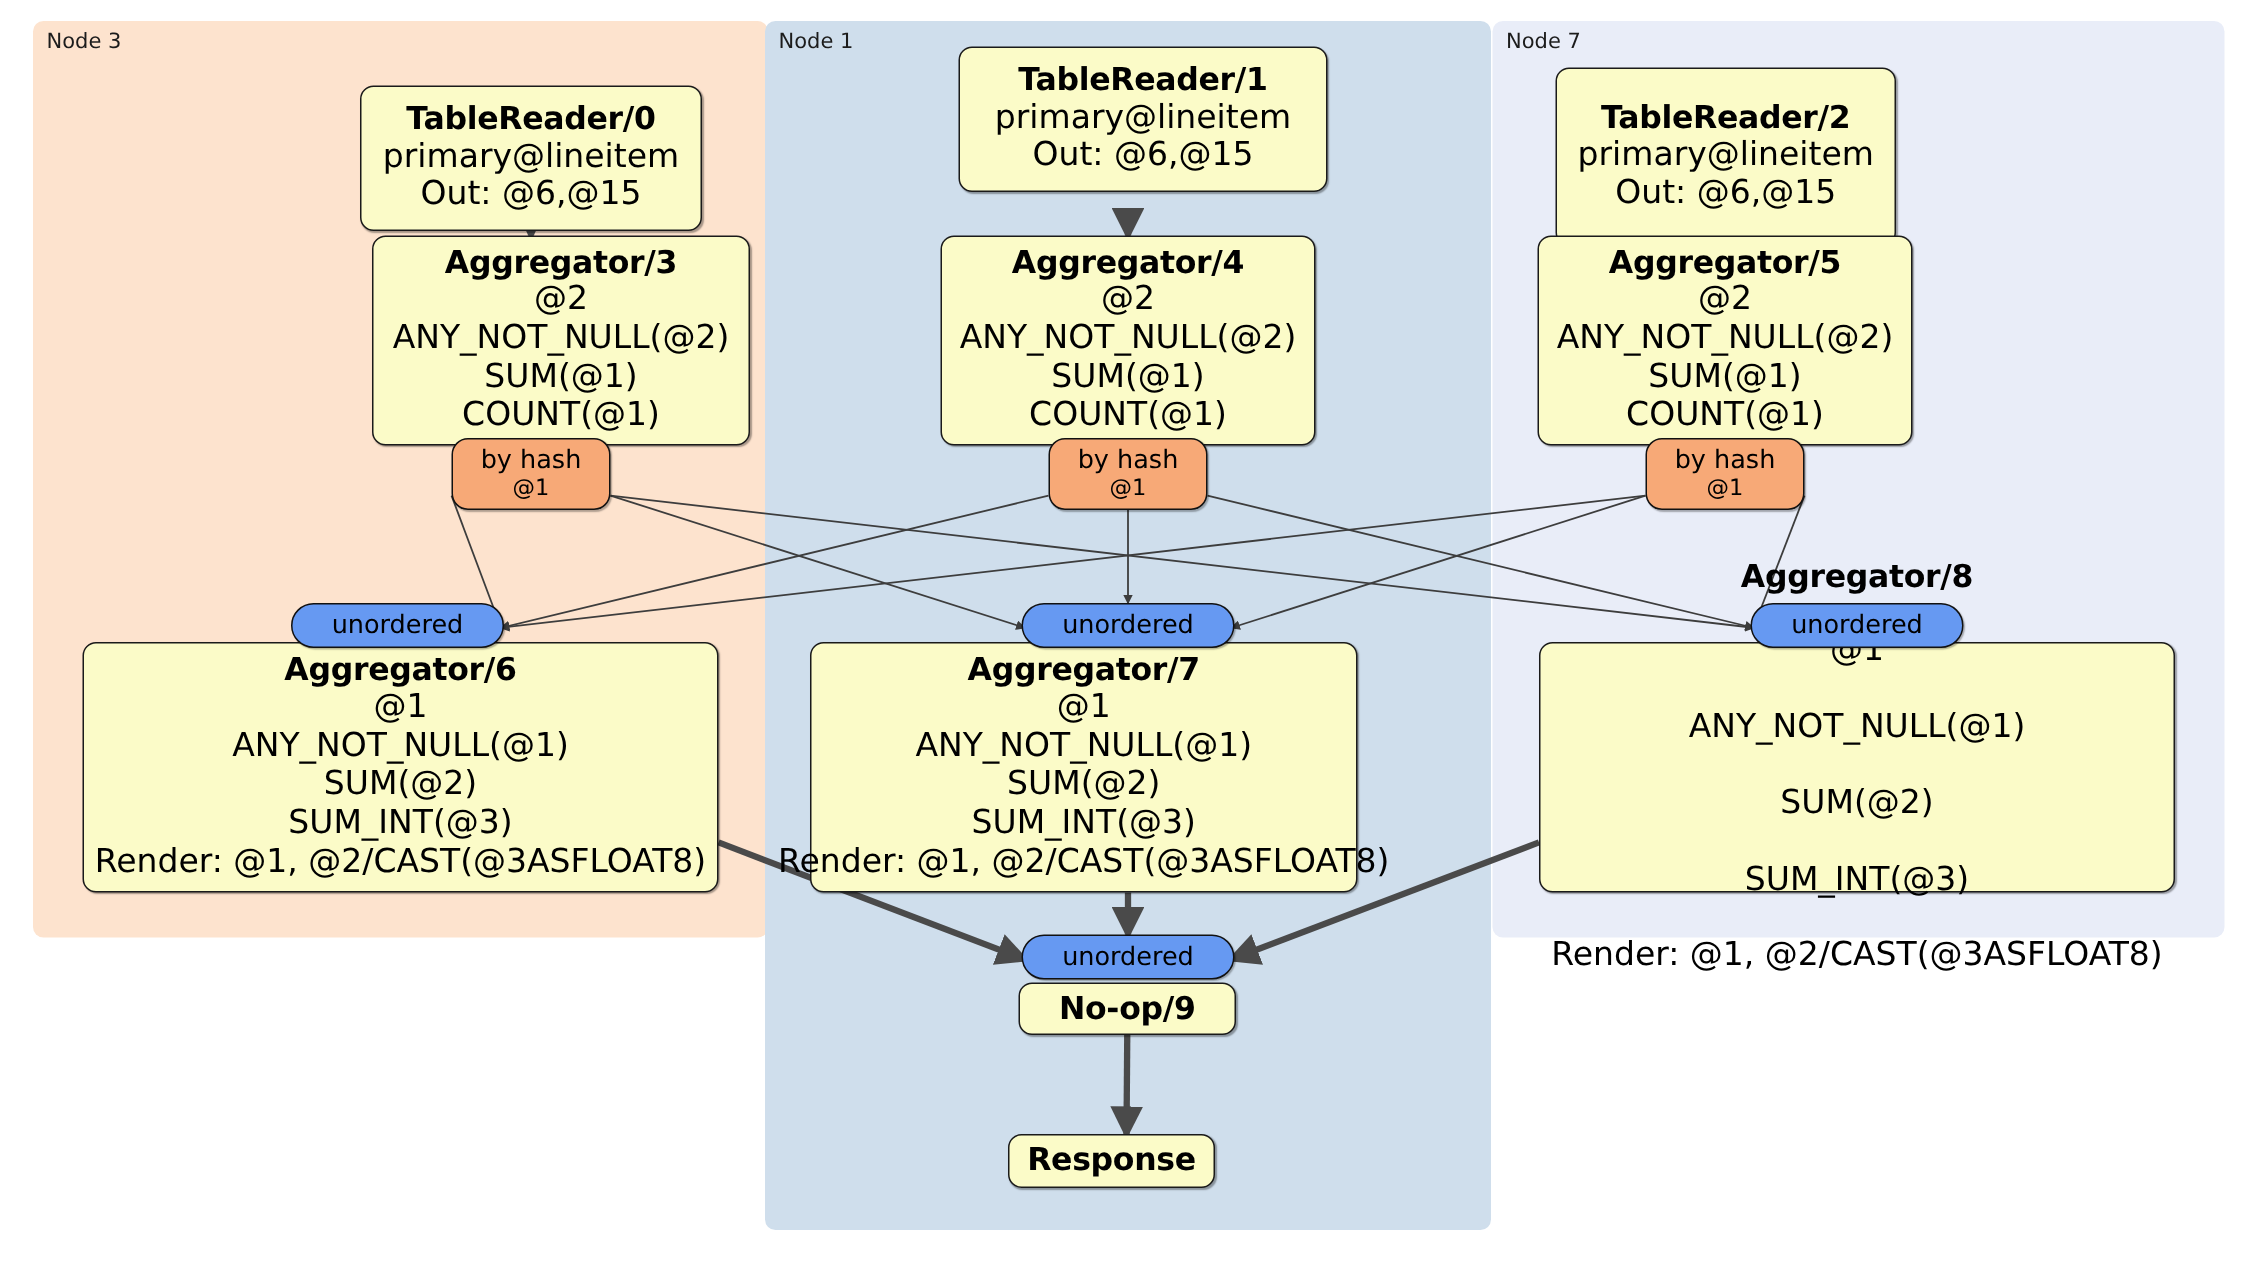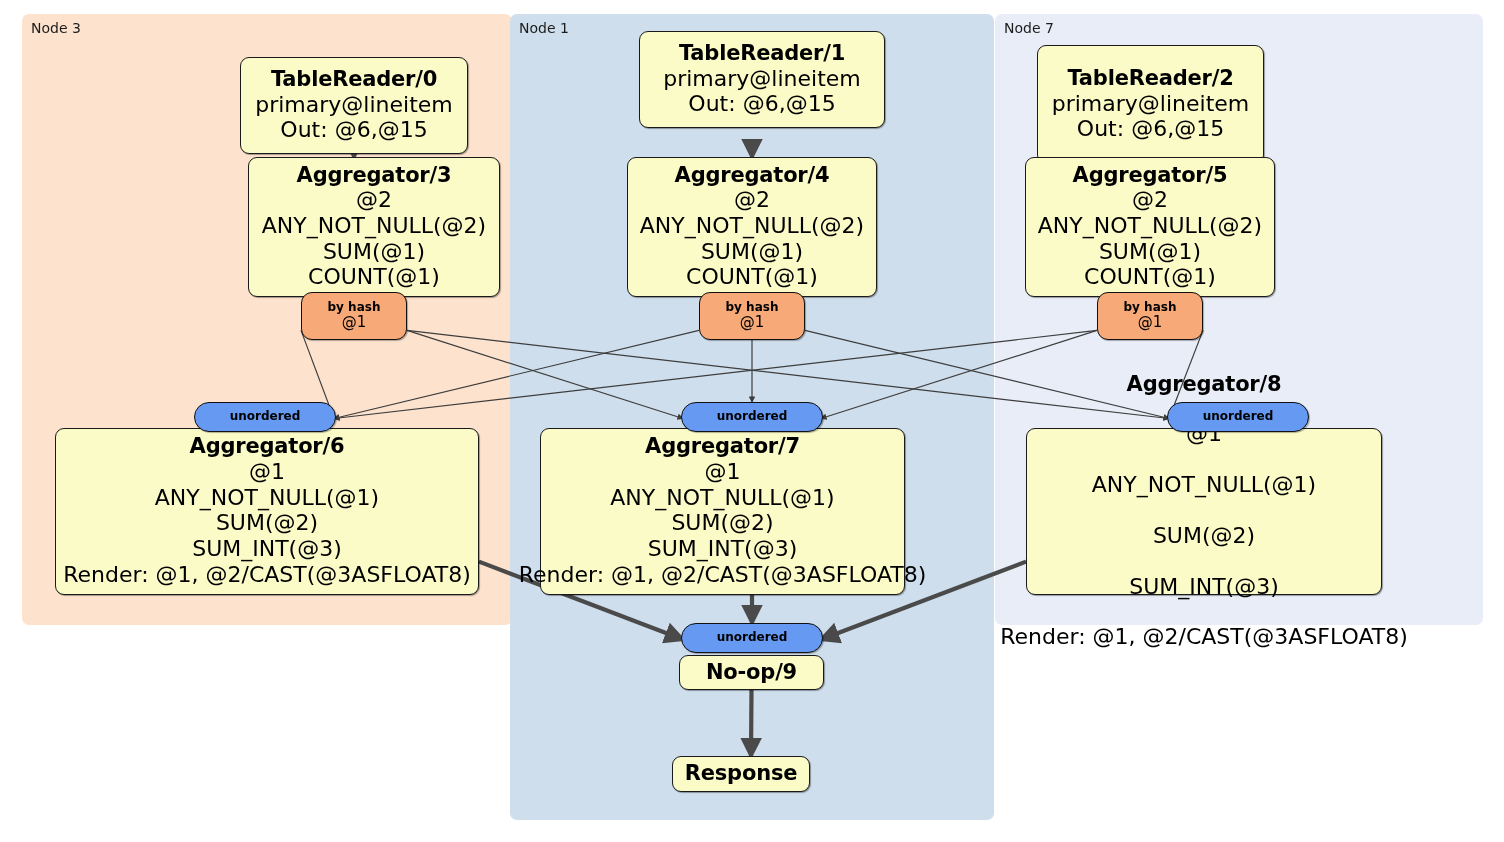--- a/index.html
+++ b/index.html
@@ -85,22 +85,22 @@
   }
   .pill.hash {
     background: #F7A977;
     border-radius: 11px;
   }
   .pill.sync {
     background: #6699F2;
     border-radius: 999px;
   }
   .pill .ptitle {
-    font-weight: bold;
-    font-size: 12px;
+    font-weight: normal;
+    font-size: 17px;
     line-height: 1.1;
     white-space: nowrap;
   }
   .pill .psub {
     font-size: 15px;
     line-height: 1.1;
     white-space: nowrap;
   }
 </style>
 </head>
@@ -193,21 +193,21 @@
         <div class="line">Render: @1, @2/CAST(@3ASFLOAT8)</div>
       </div>
       <div class="proc" style="left: 540px; top: 428px; width: 365px; height: 167px;">
         <div class="title">Aggregator/7</div>
         <div class="line">@1</div>
         <div class="line">ANY_NOT_NULL(@1)</div>
         <div class="line">SUM(@2)</div>
         <div class="line">SUM_INT(@3)</div>
         <div class="line">Render: @1, @2/CAST(@3ASFLOAT8)</div>
       </div>
-      <div class="proc" style="left: 1026px; top: 428px; width: 356px; height: 167px; gap: 25px;">
+      <div class="proc" style="left: 1026px; top: 428px; width: 424px; height: 167px; gap: 25px;">
         <div class="title">Aggregator/8</div>
         <div class="line">@1</div>
         <div class="line">ANY_NOT_NULL(@1)</div>
         <div class="line">SUM(@2)</div>
         <div class="line">SUM_INT(@3)</div>
         <div class="line">Render: @1, @2/CAST(@3ASFLOAT8)</div>
       </div>
       <div class="proc" style="left: 679px; top: 655px; width: 145px; height: 35px;">
         <div class="title">No-op/9</div>
       </div>

